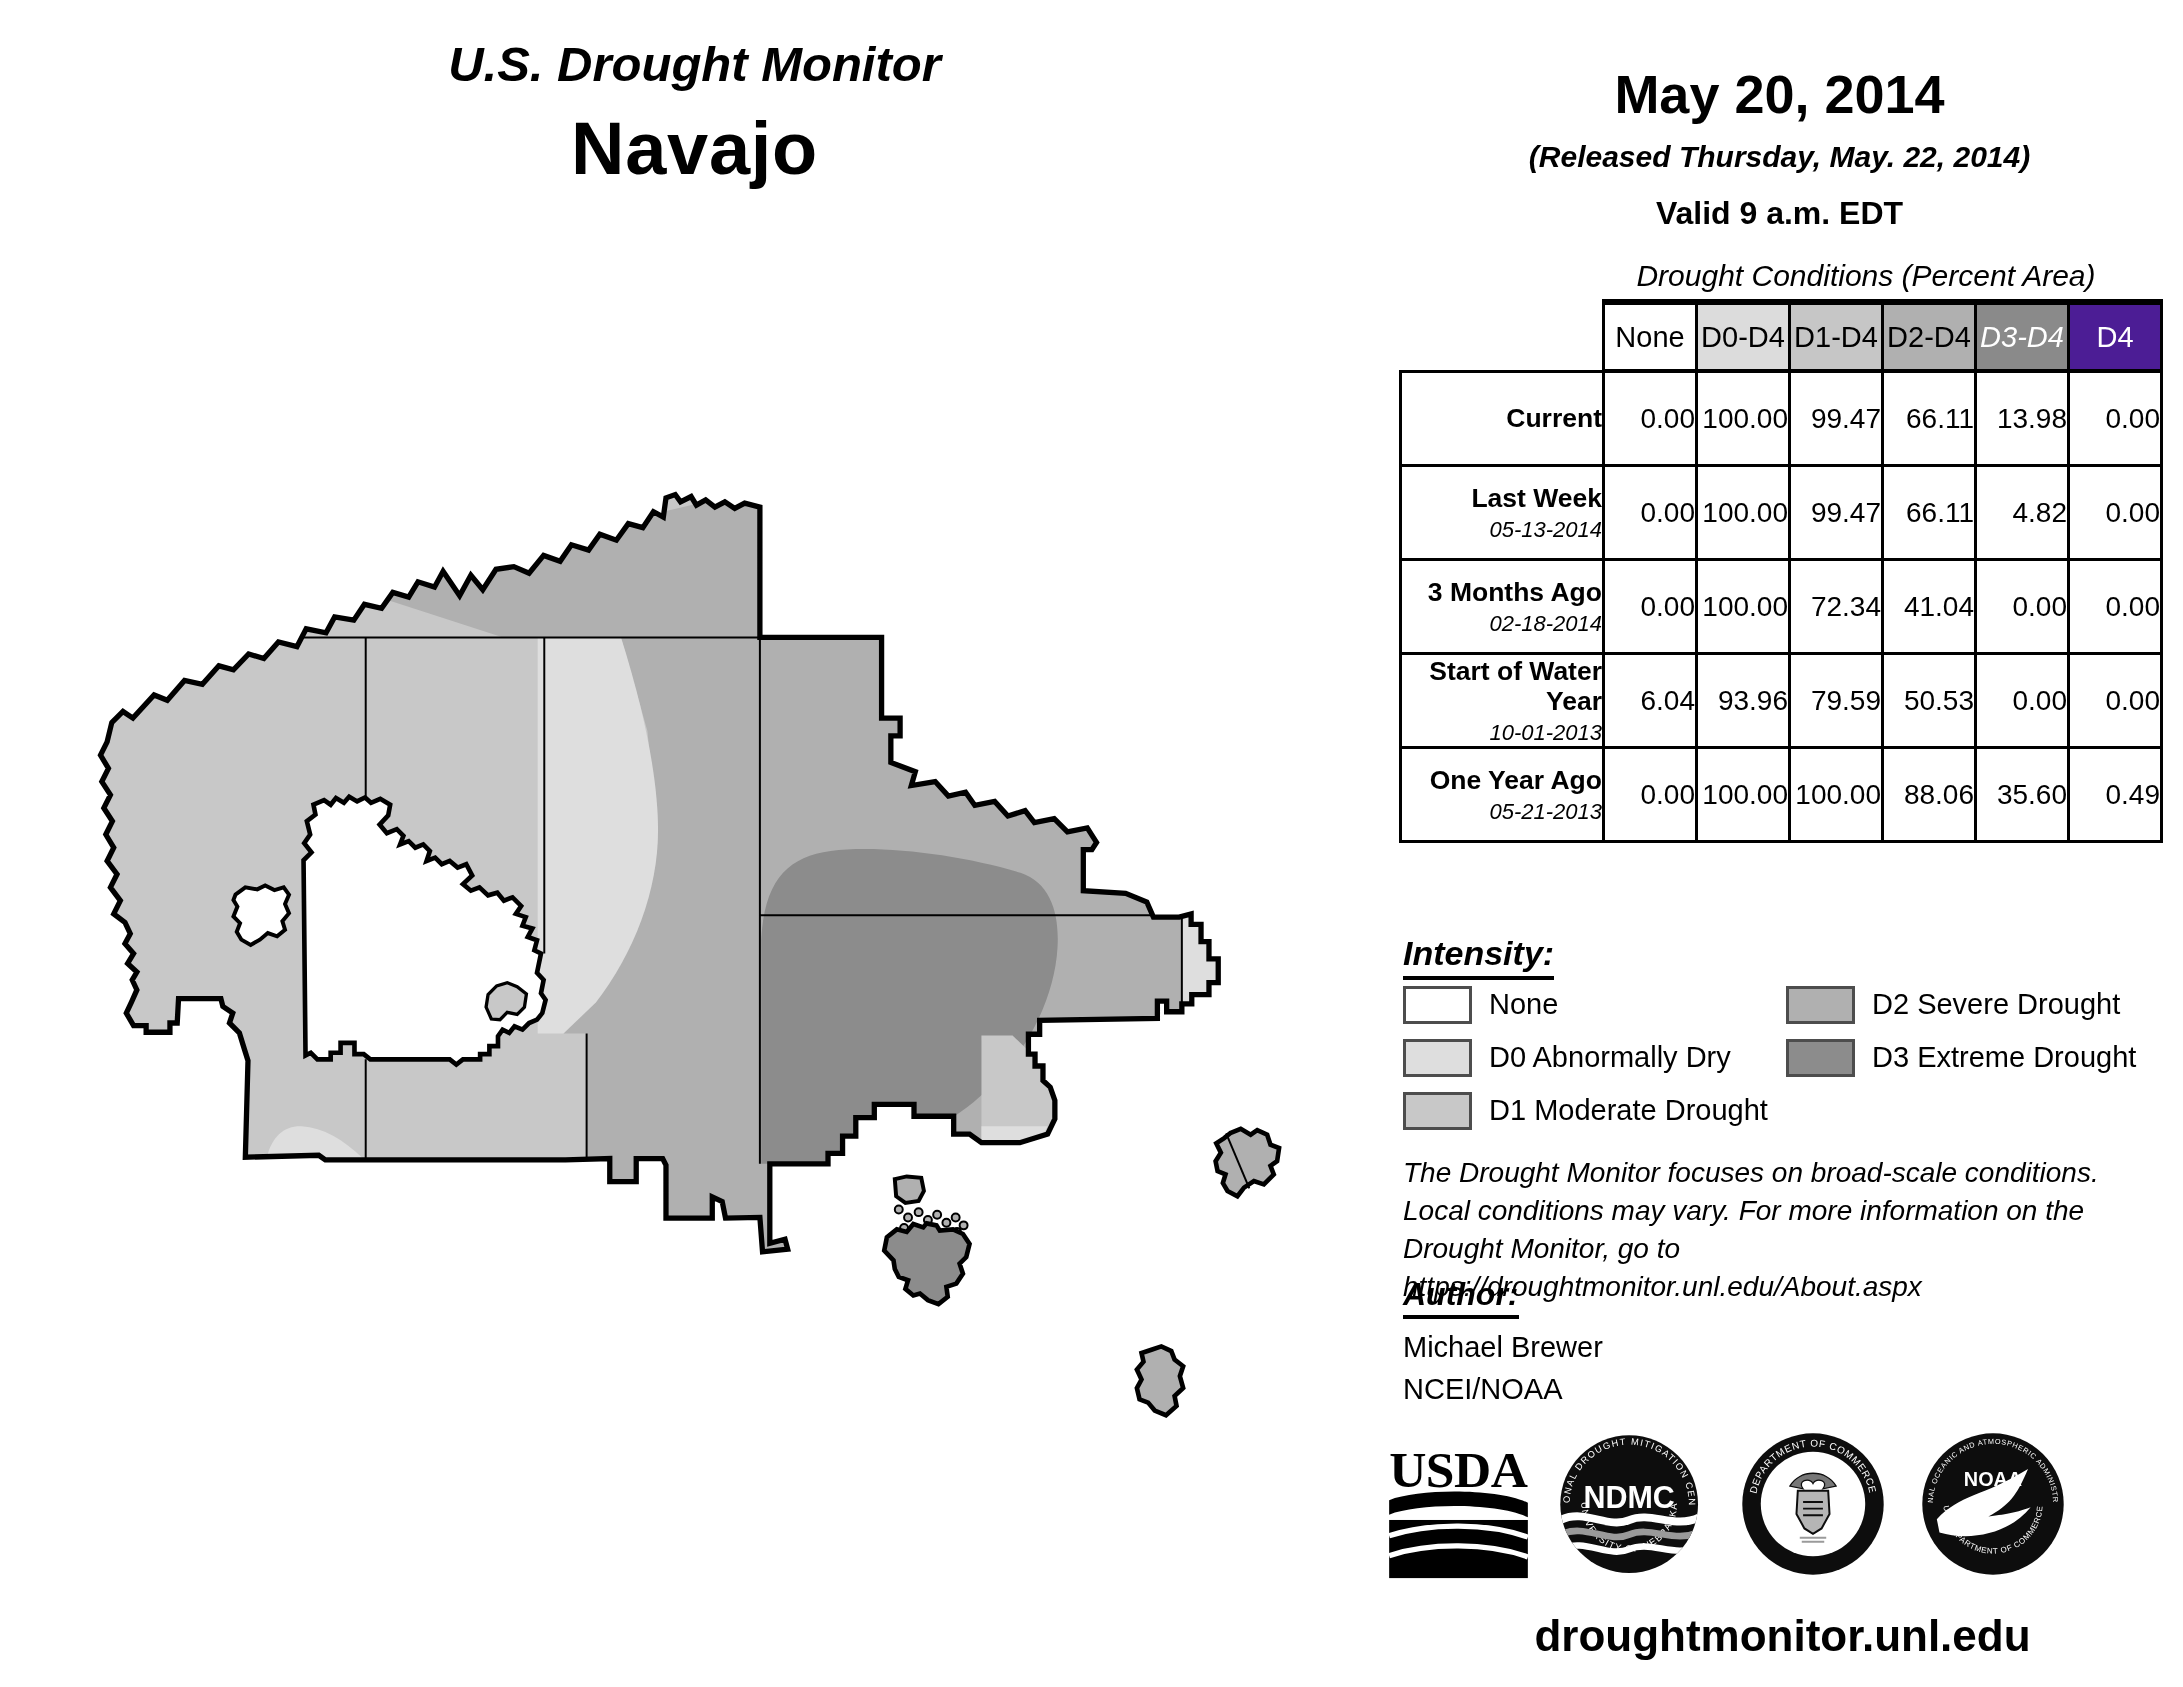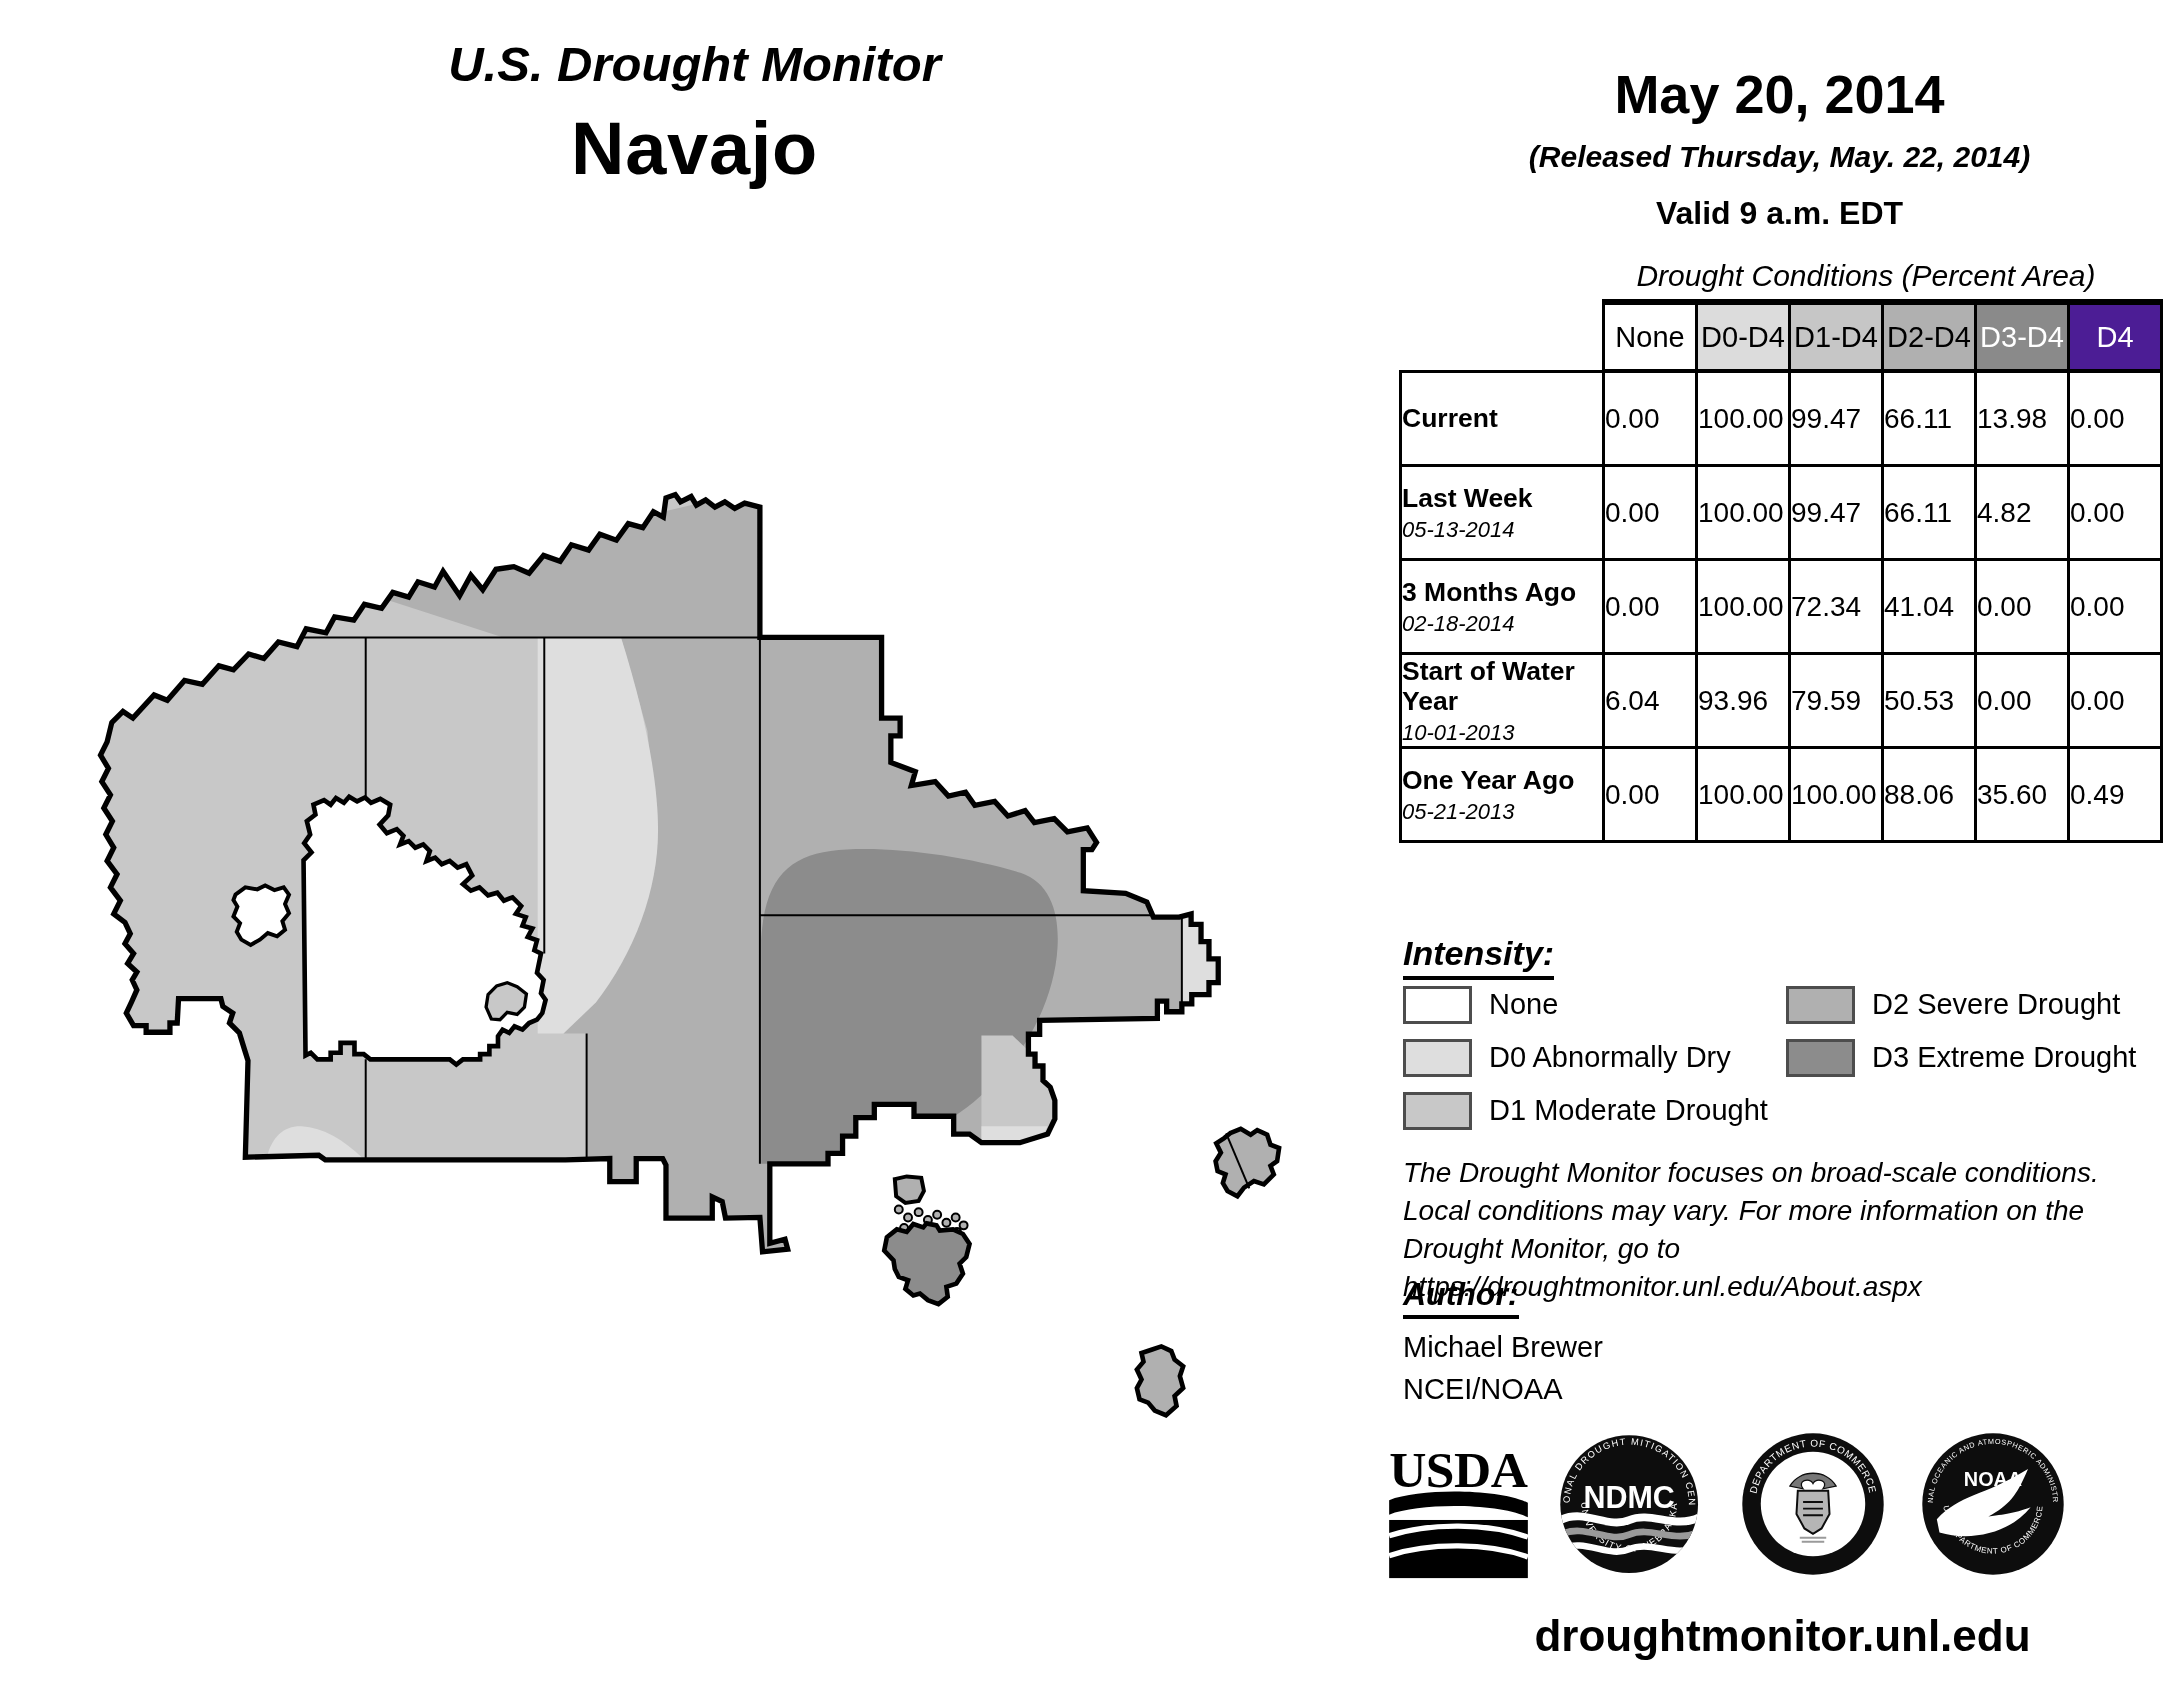--- a/index.html
+++ b/index.html
@@ -10,21 +10,21 @@
   .region-title{left:165px;top:106px;width:1059px;text-align:center;font-size:74px;font-weight:bold;letter-spacing:0.7px;}
   .date-main{left:1422px;top:63px;width:715px;text-align:center;font-size:54px;font-weight:bold;}
   .date-released{left:1422px;top:140px;width:715px;text-align:center;font-size:30px;font-weight:bold;font-style:italic;}
   .date-valid{left:1422px;top:195px;width:715px;text-align:center;font-size:32px;font-weight:bold;}
   
   .tbl-title{left:1542px;top:259px;width:648px;text-align:center;font-size:30px;font-style:italic;}
   table.cond{border-collapse:collapse;position:absolute;left:1399px;top:299px;}
   table.cond th,table.cond td{border:3.3px solid #000;padding:0;}
   table.cond th{height:64px;font-size:29px;font-weight:normal;text-align:center;border-top:6.6px solid #000;border-bottom:4.6px solid #000;}
   table.cond th.corner{border:none;background:#fff;}
-  table.cond td{height:91px;text-align:left;vertical-align:middle;}
+  table.cond td{height:91px;text-align:right;vertical-align:middle;}
   td.rl{width:200px;}
   td.v{width:90px;font-size:28px;}
   .rl-main{font-size:26.5px;font-weight:bold;line-height:30px;}
   .rl-date{font-size:22px;font-style:italic;margin-top:4px;}
   
   .intensity-head{left:1403px;top:934px;font-size:34px;font-style:italic;font-weight:bold;border-bottom:4px solid #000;padding-bottom:2.6px;}
   .leg-item{display:flex;align-items:center;margin-bottom:12px;height:41px;}
   .sw{display:inline-block;width:69px;height:38px;border:3.3px solid #4d4d4d;box-sizing:border-box;}
   .leg-label{font-size:29px;margin-left:17px;white-space:nowrap;}
   
@@ -106,21 +106,21 @@
 
 <div class="abs tbl-title">Drought Conditions (Percent Area)</div>
 <table class="cond">
   <tbody>
       <tr>
     <th class="corner"></th>
     <th style="background-color: rgb(255, 255, 255); color: rgb(0, 0, 0);">None</th>
     <th style="background-color: rgb(220, 220, 220); color: rgb(0, 0, 0);">D0-D4</th>
     <th style="background-color: rgb(198, 198, 198); color: rgb(0, 0, 0);">D1-D4</th>
     <th style="background-color: rgb(176, 176, 176); color: rgb(0, 0, 0);">D2-D4</th>
-    <th style="background-color: rgb(138, 138, 138); color: rgb(255, 255, 255);">D3-D4</th>
+    <th style="background-color: rgb(138, 138, 138); color: rgb(255, 255, 255); font-style: italic;">D3-D4</th>
     <th style="background-color: #4c1d95; color: rgb(255, 255, 255);">D4</th>
   </tr>
   <tr>
     <td class="rl">
           <div class="rl-main">Current</div>
         </td>
     <td class="v">0.00</td>
     <td class="v">100.00</td>
     <td class="v">99.47</td>
     <td class="v">66.11</td>

